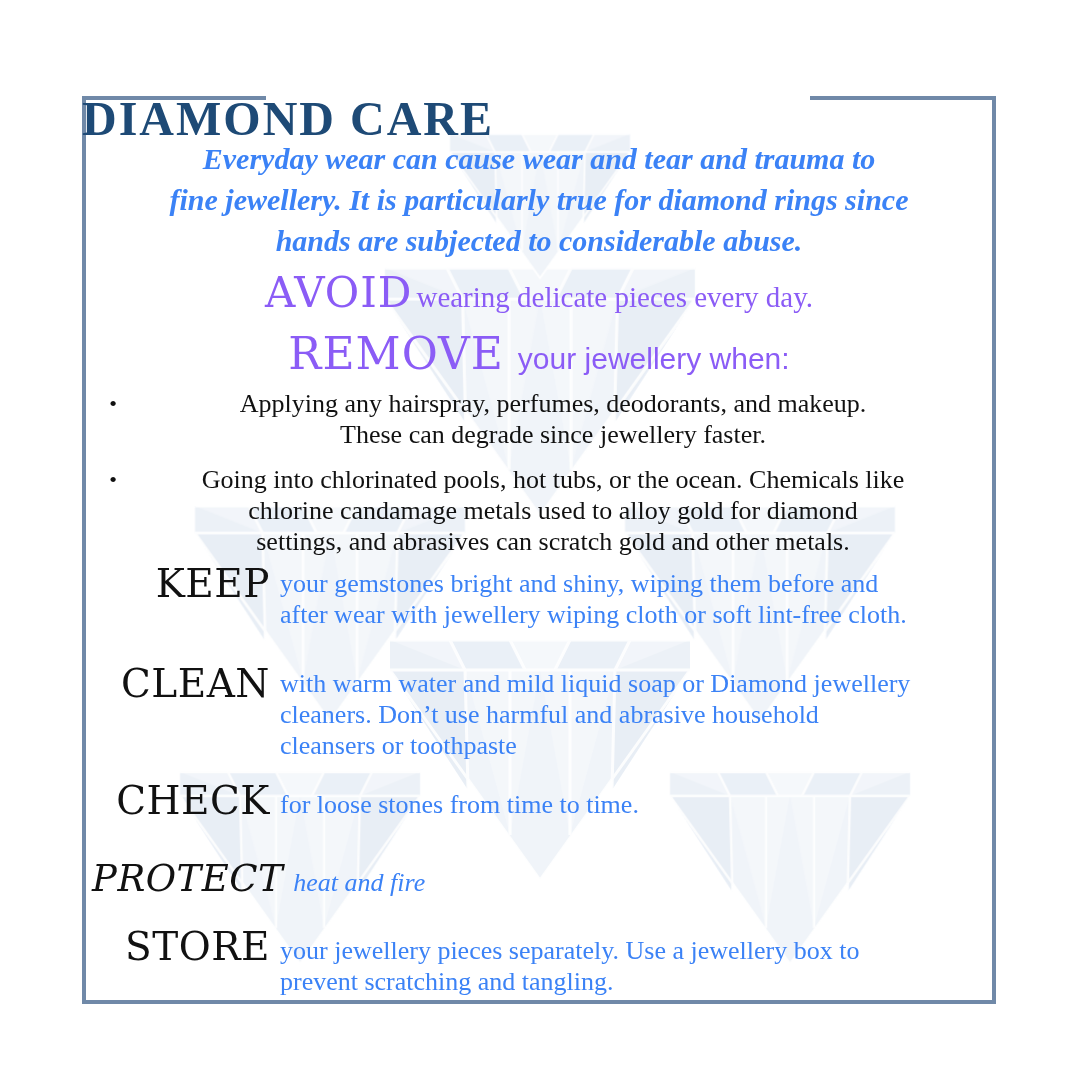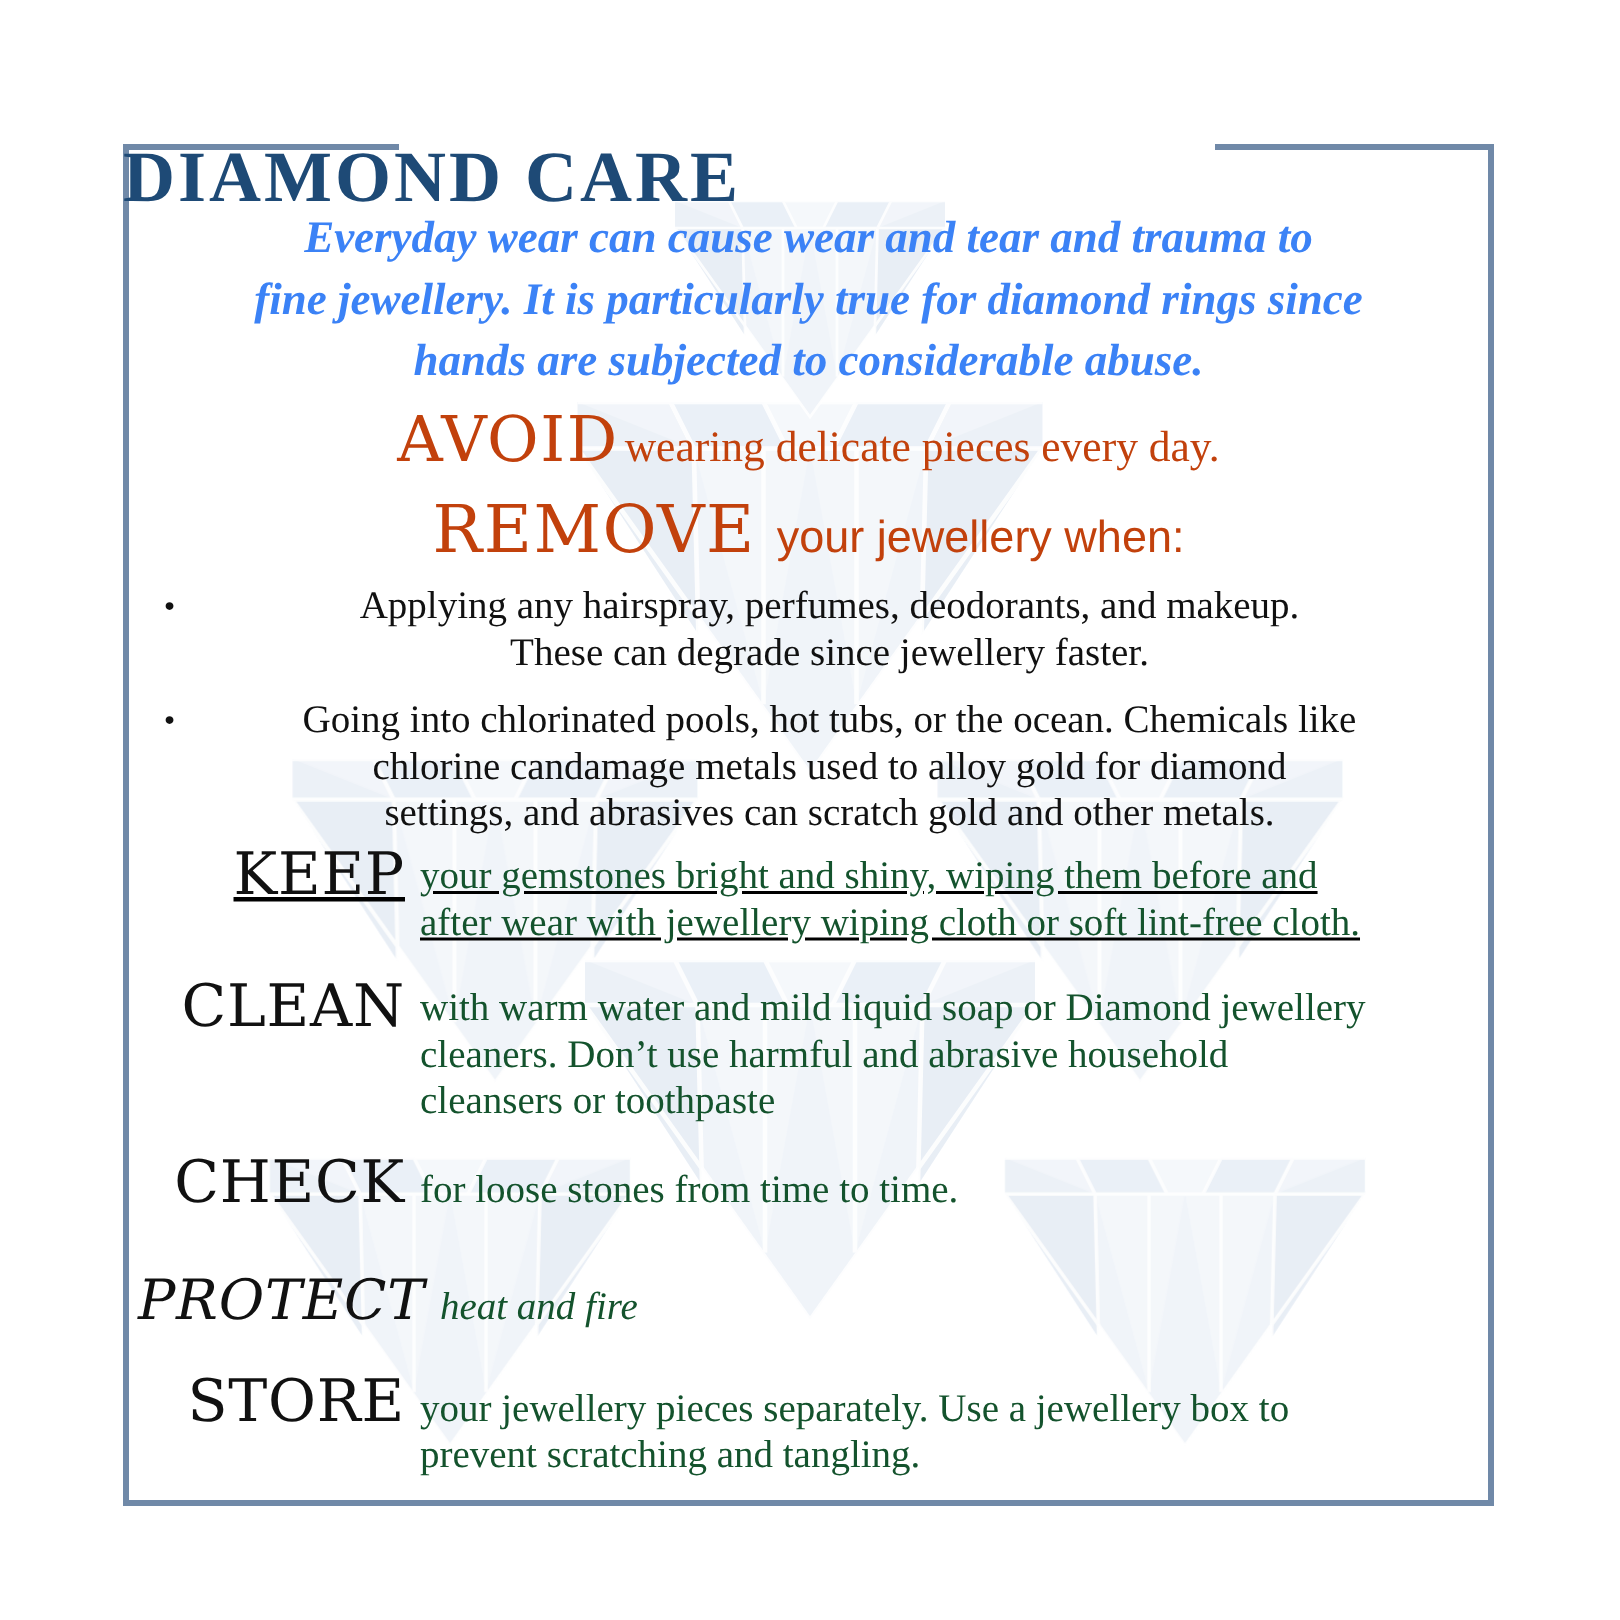--- a/index.html
+++ b/index.html
@@ -67,21 +67,21 @@
     line-height: 41px;
     color: #3b82f6;
   }
 
   .lead-line {
     position: absolute;
     left: 0;
     width: 914px;
     text-align: center;
     white-space: nowrap;
-    color: #c2410c;
+    color: #8b5cf6;
   }
   #lead-avoid  { top: 268px; }
   #lead-remove { top: 328px; }
 
   .kw-display {
     font-family: "DejaVu Serif", "Liberation Serif", serif;
     font-weight: 400;
     letter-spacing: 1px;
   }
   #lead-avoid .kw-display  { font-size: 42px; }
@@ -142,25 +142,25 @@
     font-size: 40px;
     line-height: 44px;
     letter-spacing: 0.5px;
     color: #111;
     white-space: nowrap;
   }
   .kw-body {
     flex: 1;
     font-size: 26px;
     line-height: 31px;
-    color: #14532d;
+    color: #3b82f6;
     text-align: left;
     padding-top: 6px;
   }
-  #row-keep    { margin-bottom: 20px; text-decoration: underline; }
+  #row-keep    { margin-bottom: 32px; }
   #row-clean   { margin-bottom: 18px; }
   #row-check   { margin-bottom: 34px; }
   #row-protect { margin-bottom: 24px; font-style: italic; }
   #row-keep  .kw-cell { font-size: 39px; }
   #row-clean .kw-cell { font-size: 39px; }
   #row-check .kw-cell { font-size: 39px; }
   #row-protect .kw-cell { font-size: 37px; }
   #row-store  .kw-cell { font-size: 39px; }
   #row-check .kw-body,
   #row-protect .kw-body,

